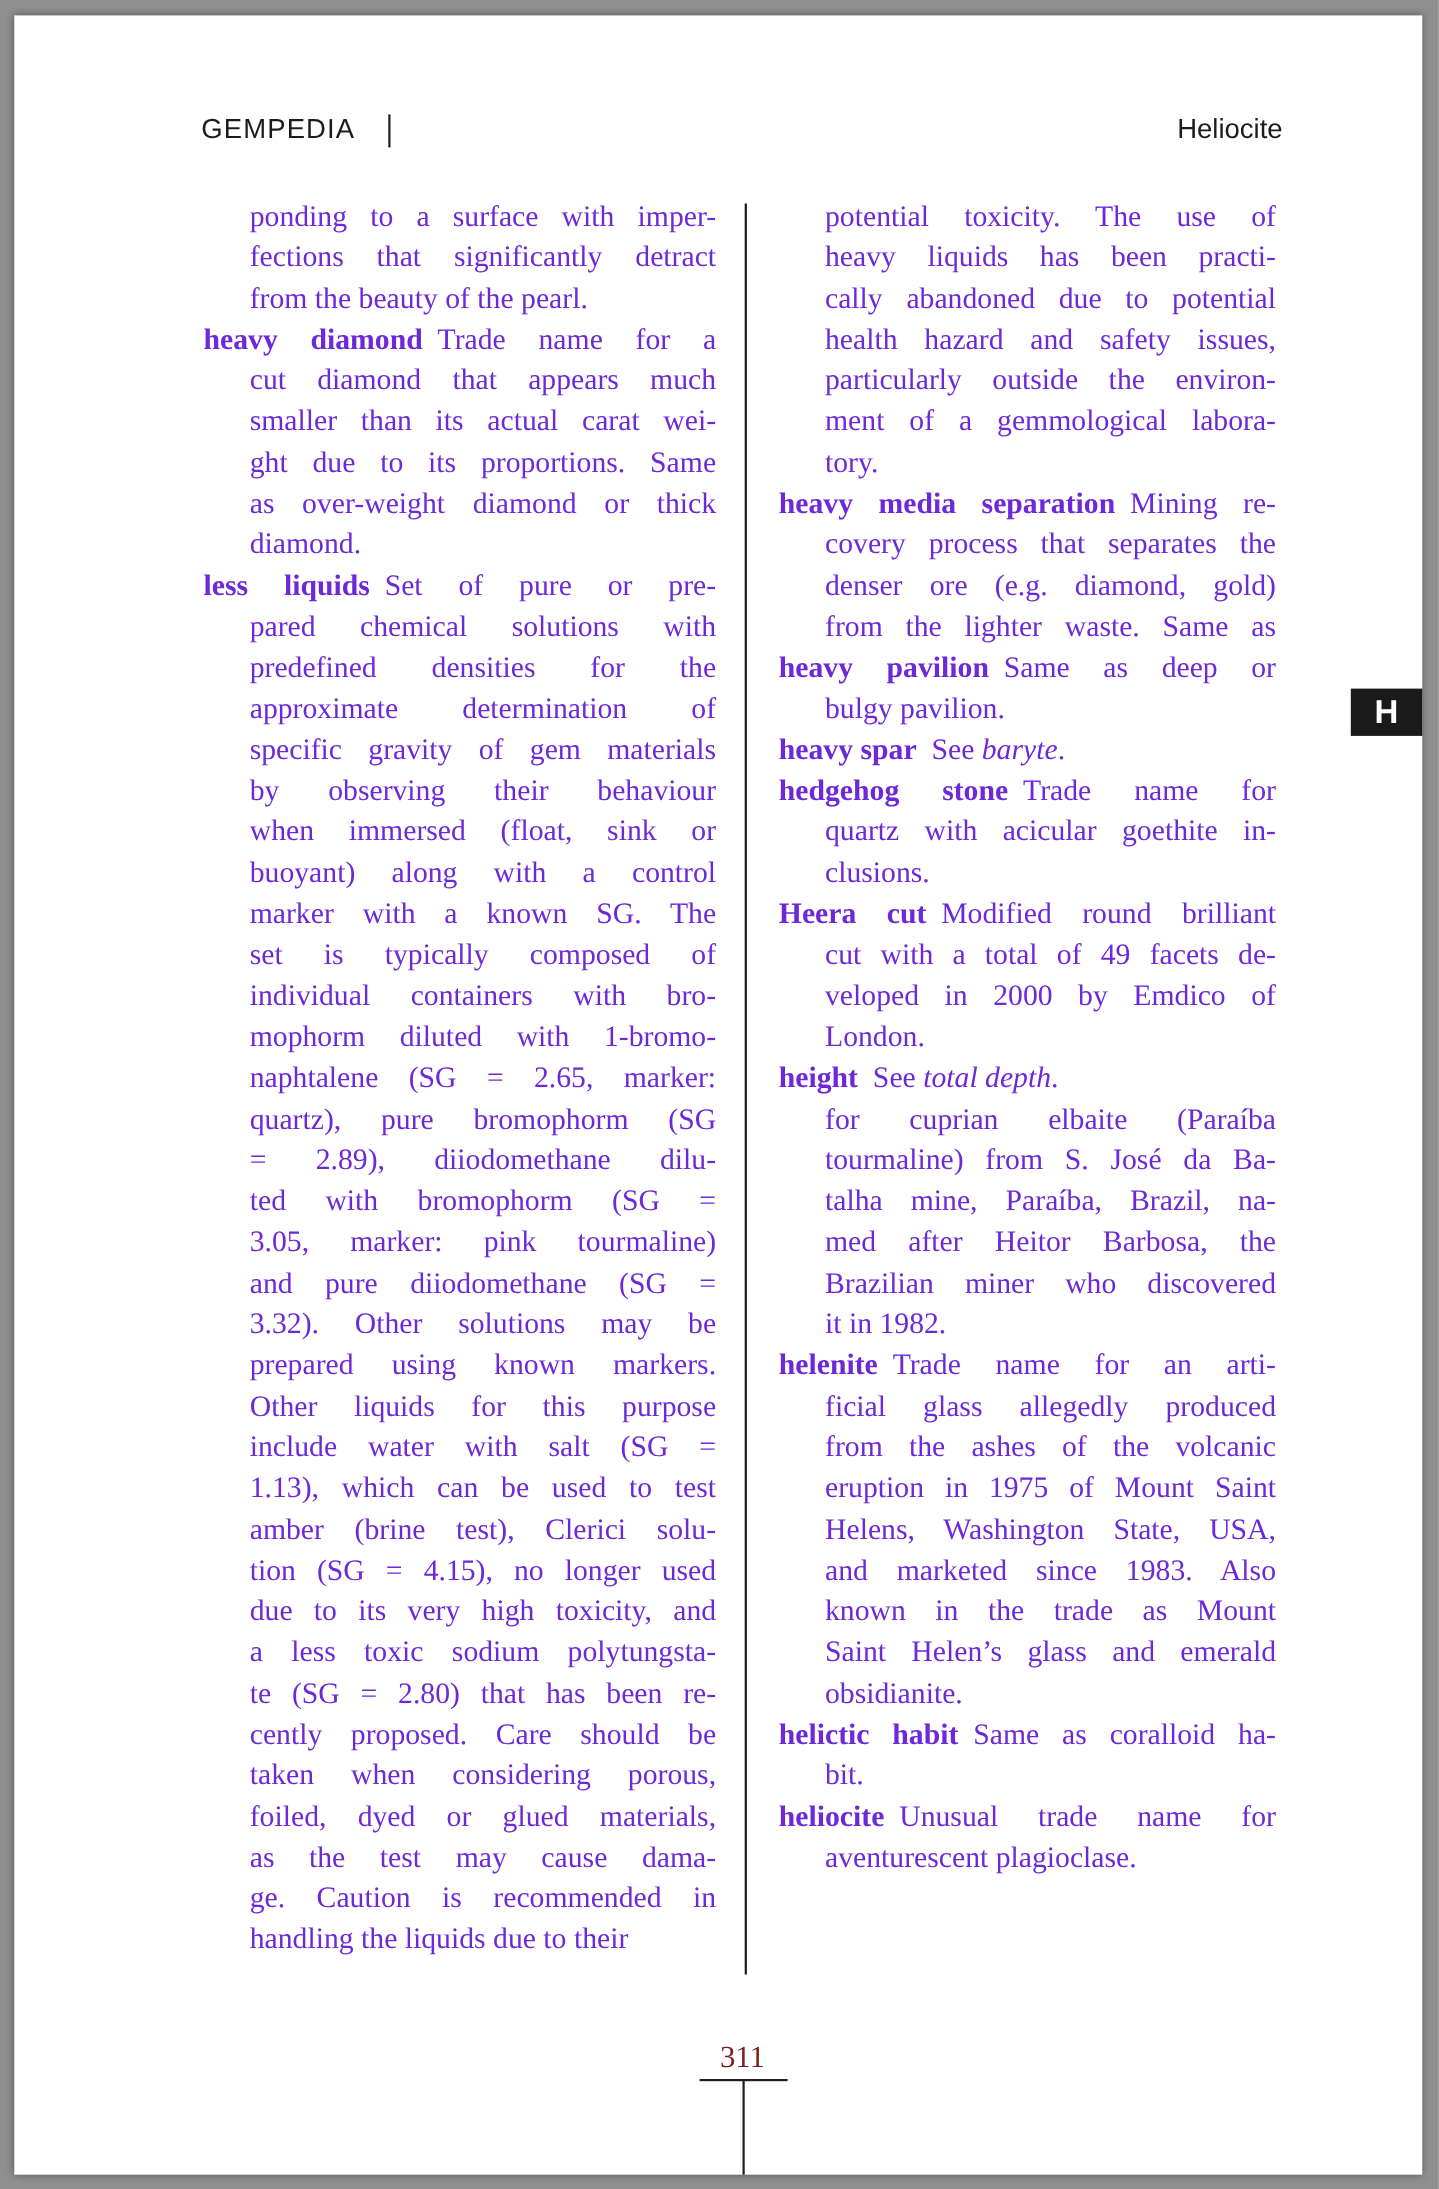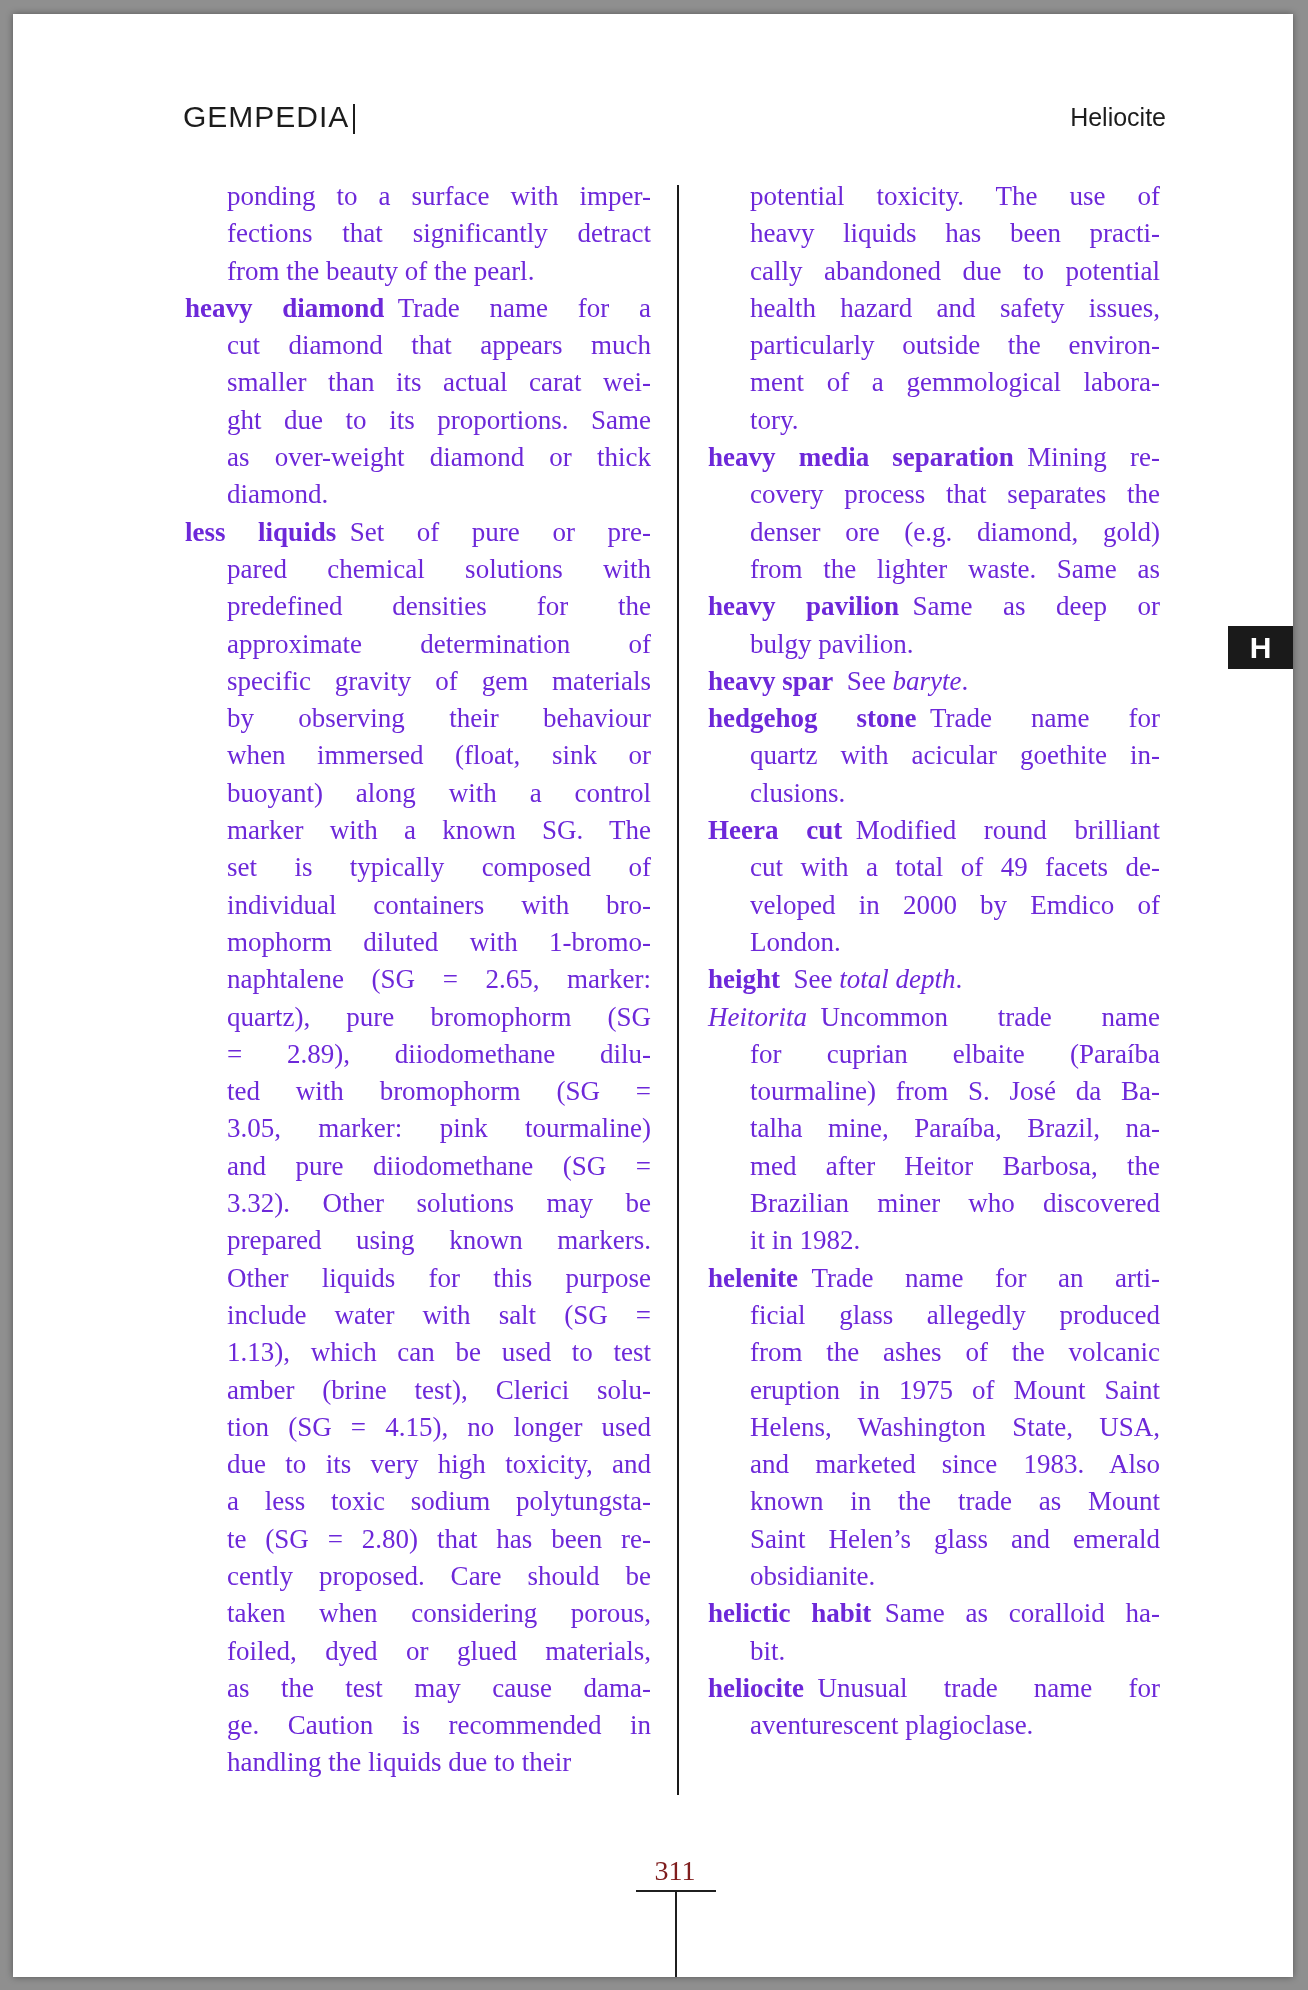--- a/index.html
+++ b/index.html
@@ -2,21 +2,21 @@
 <html><head>
 <meta charset="utf-8">
 <style>
   html,body{margin:0;padding:0;}
   .stage{position:relative;width:1308px;height:1990px;background:#8f8f8f;overflow:hidden;
          font-family:"Liberation Serif",serif;}
   .page{position:absolute;left:13px;top:14px;width:1280px;height:1963px;background:#ffffff;
         box-shadow:0 0 7px rgba(0,0,0,.4);}
   
   .hdr{position:absolute;top:86px;height:34px;color:#1c1c1c;
-       font-family:"Liberation Sans",sans-serif;font-size:30px;line-height:34px;}
+       font-family:"Liberation Sans",sans-serif;font-size:25px;line-height:34px;}
   .hdr-left{left:170px;letter-spacing:1px;}
   .hdr-pipe{position:absolute;left:340px;top:90px;width:2px;height:30px;background:#1c1c1c;}
   .hdr-right{position:absolute;top:86px;right:127px;color:#1c1c1c;
        font-family:"Liberation Sans",sans-serif;font-size:25px;line-height:34px;}
   
   .col{position:absolute;top:164px;color:#6d28d9;font-size:27px;line-height:37.3px;}
   .col-left{left:172px;width:466px;}
   .col-right{left:695px;width:452px;}
   .line{text-align:justify;text-align-last:justify;}
   .line.end{text-align-last:left;}
@@ -108,21 +108,20 @@
         <div class="line ind end"><span>bulgy pavilion.</span></div>
         <div class="line end"><span class="sb">heavy spar</span><span> See </span><span class="sbi">baryte</span><span>.</span></div>
         <div class="line"><span class="sb">hedgehog stone</span><span> Trade name for</span></div>
         <div class="line ind"><span>quartz with acicular goethite in-</span></div>
         <div class="line ind end"><span>clusions.</span></div>
         <div class="line"><span class="sb">Heera cut</span><span> Modified round brilliant</span></div>
         <div class="line ind"><span>cut with a total of 49 facets de-</span></div>
         <div class="line ind"><span>veloped in 2000 by Emdico of</span></div>
         <div class="line ind end"><span>London.</span></div>
         <div class="line end"><span class="sb">height</span><span> See </span><span class="sbi">total depth</span><span>.</span></div>
-        <div class="line"><span class="sbi">Heitorita</span><span> Uncommon trade name</span></div>
         <div class="line ind"><span>for cuprian elbaite (Paraíba</span></div>
         <div class="line ind"><span>tourmaline) from S. José da Ba-</span></div>
         <div class="line ind"><span>talha mine, Paraíba, Brazil, na-</span></div>
         <div class="line ind"><span>med after Heitor Barbosa, the</span></div>
         <div class="line ind"><span>Brazilian miner who discovered</span></div>
         <div class="line ind end"><span>it in 1982.</span></div>
         <div class="line"><span class="sb">helenite</span><span> Trade name for an arti-</span></div>
         <div class="line ind"><span>ficial glass allegedly produced</span></div>
         <div class="line ind"><span>from the ashes of the volcanic</span></div>
         <div class="line ind"><span>eruption in 1975 of Mount Saint</span></div>

